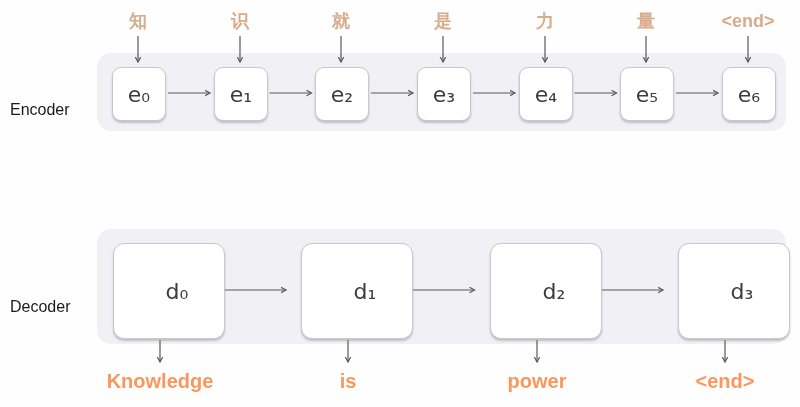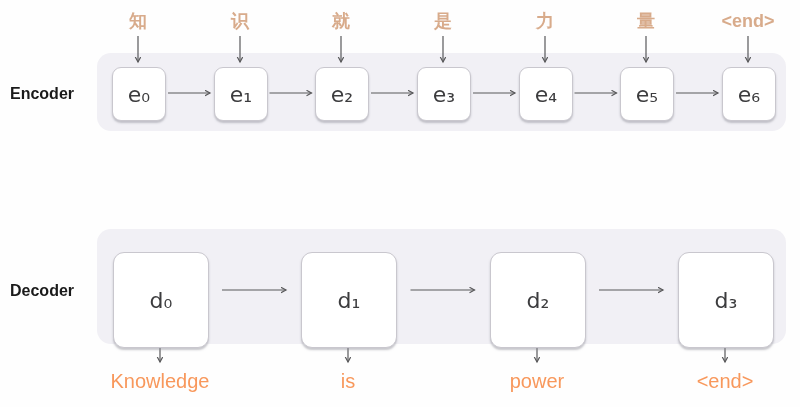--- a/index.html
+++ b/index.html
@@ -14,42 +14,43 @@
   }
   .track{
     position:absolute;left:97px;width:689px;background:var(--container-bg);
     border-radius:14px;z-index:0;
   }
   .enc-track{top:53px;height:78px;}
   .dec-track{top:229px;height:115px;}
   .arrows{position:absolute;left:0;top:0;z-index:1;}
   .section-label{
     position:absolute;left:10px;width:82px;z-index:2;
-    font-size:16px;font-weight:bold;color:var(--section-label);
+    font-size:16px;font-weight:normal;color:var(--section-label);
     line-height:19px;
+    margin-top:16px;
   }
   .cell{
     position:absolute;z-index:2;background:var(--cell-bg);
     border:1px solid var(--cell-border);
     box-shadow:0 2px 2px rgba(145,145,155,.5);
     display:flex;align-items:center;justify-content:center;
   }
   .enc-cell{top:67px;width:52px;height:52px;border-radius:9px;}
-  .dec-cell{top:252px;width:94px;height:94px;border-radius:11px;}
+  .dec-cell{top:243px;width:94px;height:94px;border-radius:11px;padding-left:16px;}
   .cell-label{
     font-size:22px;color:var(--cell-text);
     font-family:"DejaVu Sans","Liberation Sans",sans-serif;
   }
   .in-label{
     position:absolute;top:9px;width:80px;z-index:2;text-align:center;
     font-size:18px;font-weight:bold;color:var(--input-label);line-height:24px;
   }
   .out-label{
     position:absolute;top:369px;width:200px;z-index:2;text-align:center;
-    font-size:20px;font-weight:normal;color:var(--output-label);line-height:24px;
+    font-size:20px;font-weight:bold;color:var(--output-label);line-height:24px;
   }
 </style>
 </head>
 <body>
 
 <div class="stage">
 
   <div class="track enc-track"></div>
   <div class="track dec-track"></div>
 

